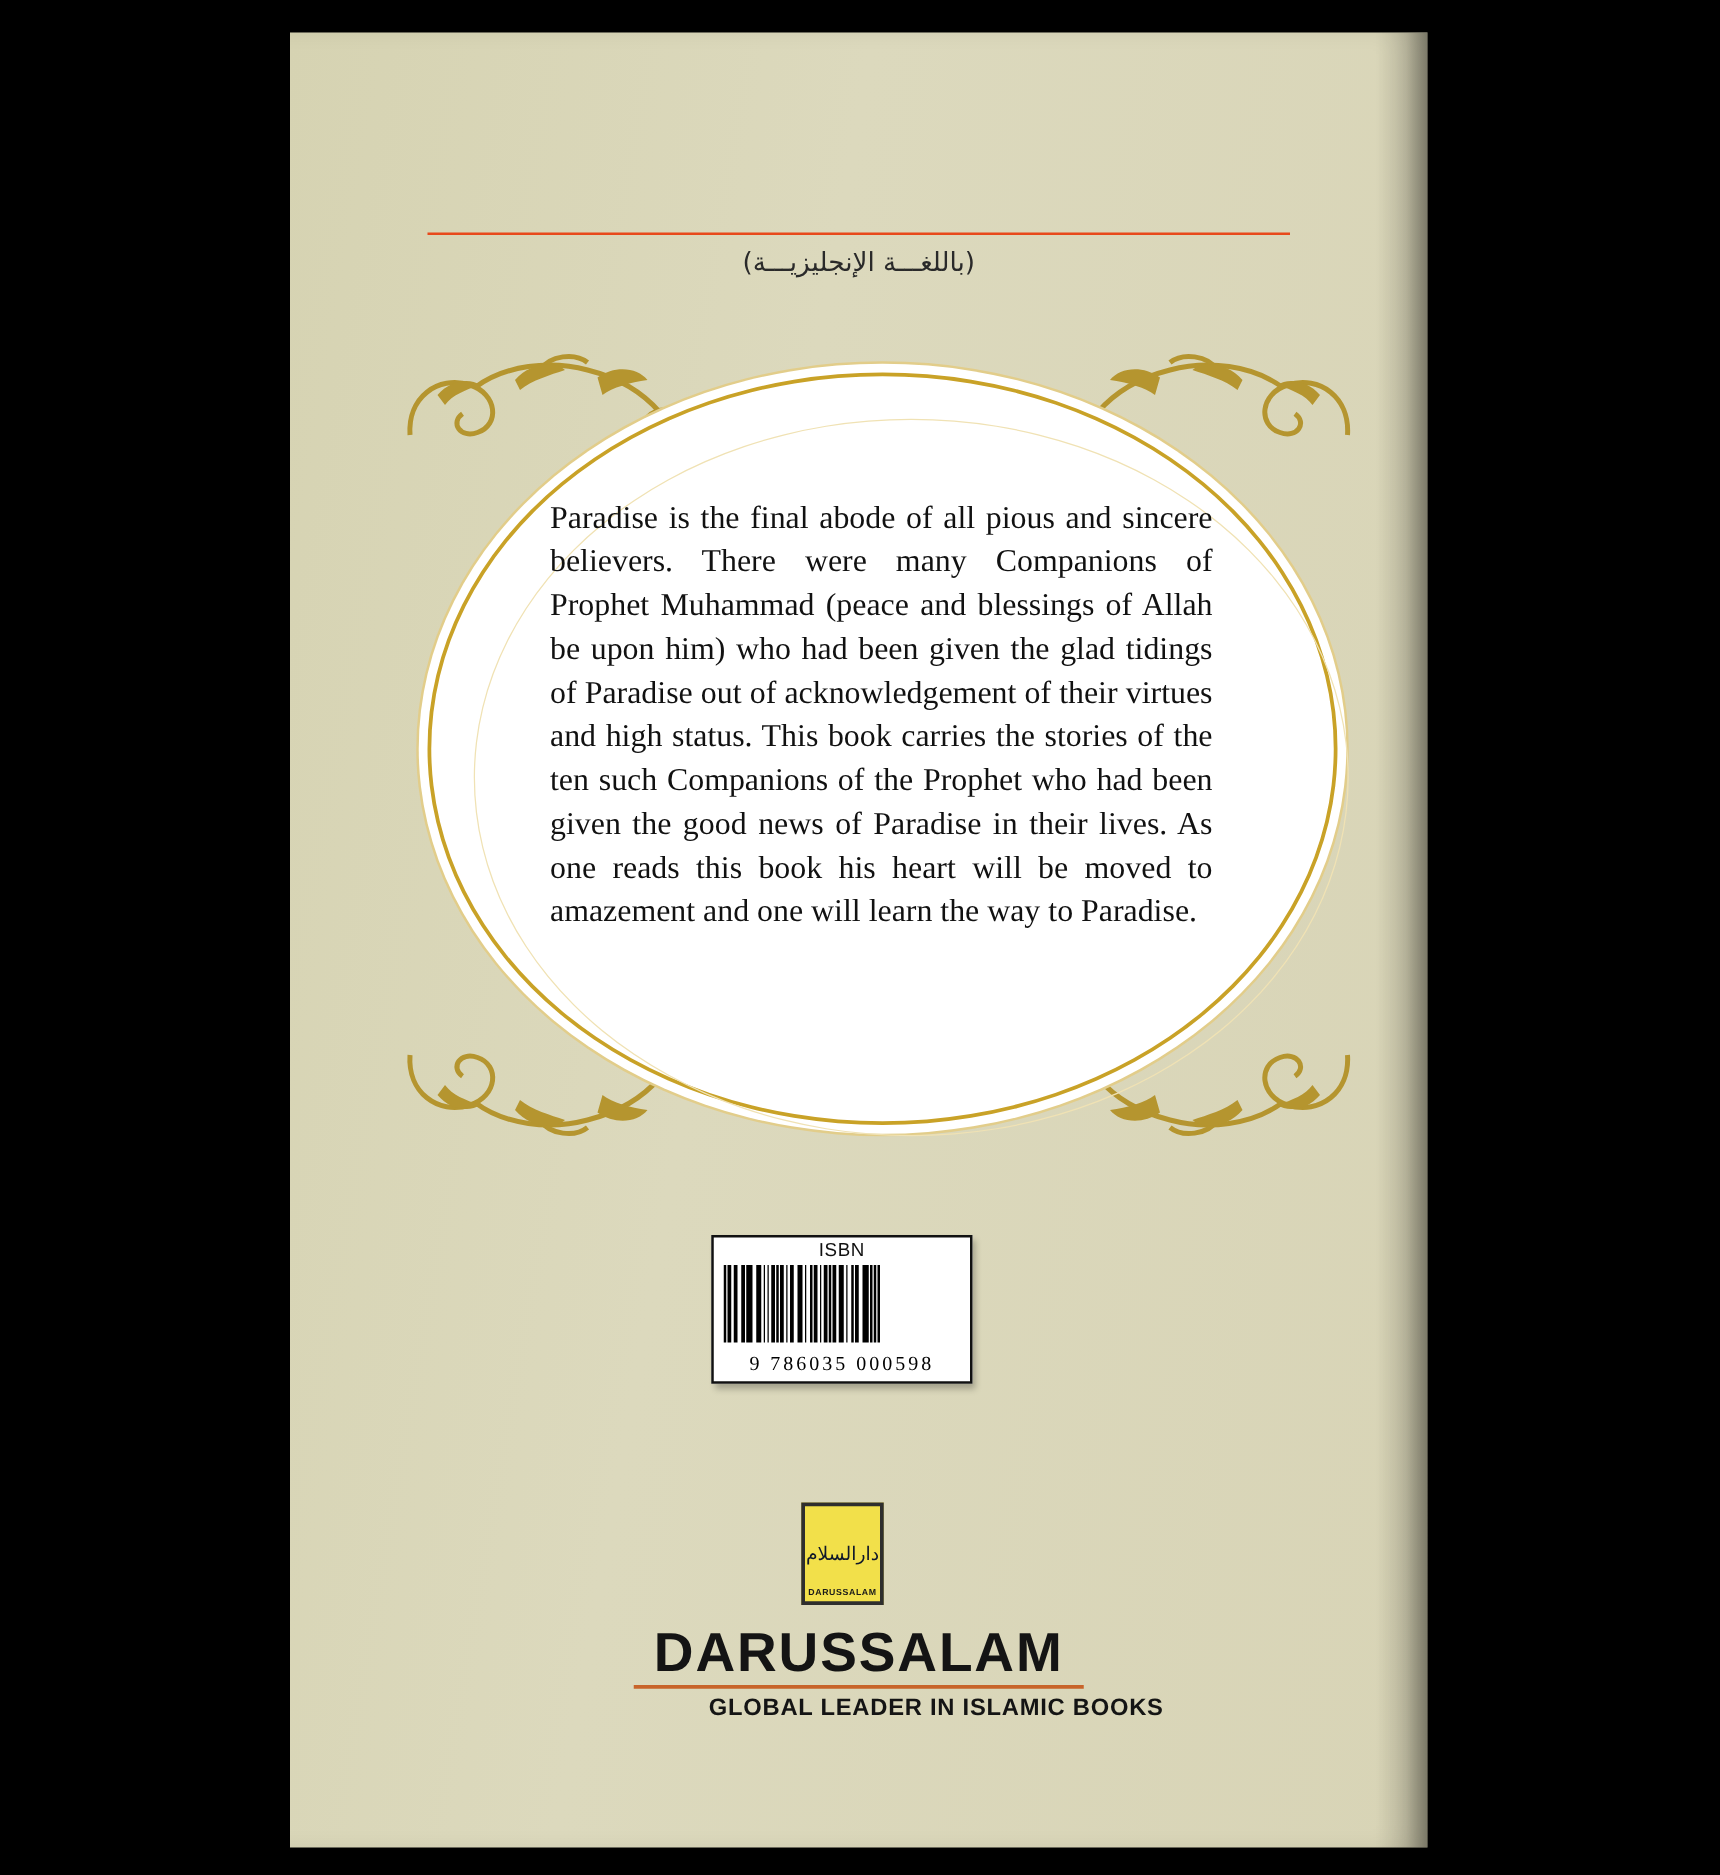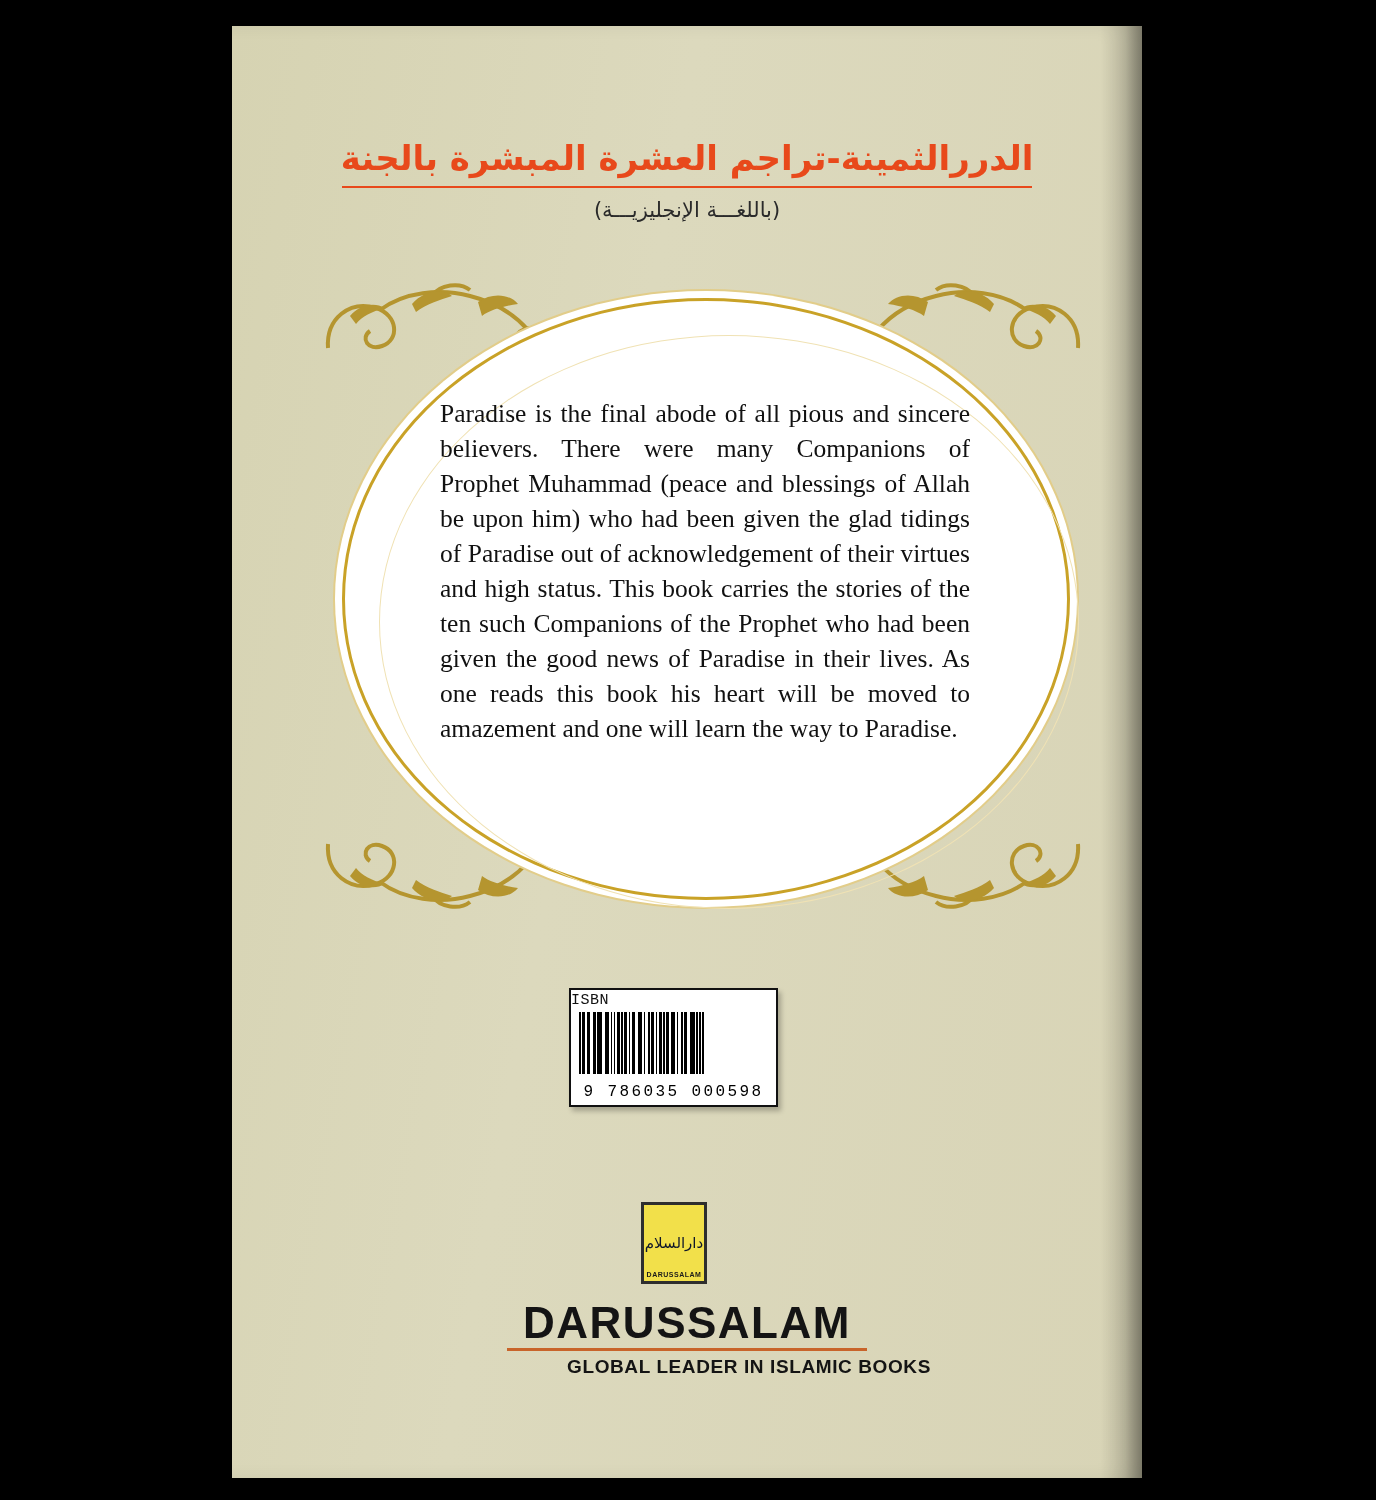--- a/index.html
+++ b/index.html
@@ -139,22 +139,22 @@
     height: 115px;
     background: #ffffff;
     border: 2px solid #111111;
     box-shadow: 3px 4px 5px rgba(0,0,0,0.25);
   }
   #barcode-label {
     position: absolute;
     top: 2px;
     left: 0;
     width: 100%;
-    text-align: left;
-    font-family: Liberation Mono, monospace;
+    text-align: center;
+    font-family: Liberation Sans, sans-serif;
     font-size: 15px;
     color: #111;
     letter-spacing: 0.5px;
   }
   #barcode-bars {
     position: absolute;
     top: 22px;
     left: 8px;
     right: 8px;
     height: 62px;
@@ -165,21 +165,21 @@
     display: block;
     background: #000;
     height: 100%;
   }
   #barcode-digits {
     position: absolute;
     bottom: 4px;
     left: 0;
     width: 100%;
     text-align: center;
-    font-family: Liberation Mono, monospace;
+    font-family: Liberation Serif, serif;
     font-size: 16px;
     letter-spacing: 2.4px;
     color: #000;
   }
 
   
   #logo-mark {
     position: absolute;
     left: 409px;
     top: 1176px;
@@ -245,21 +245,20 @@
     color: #141414;
   }
 </style>
 </head>
 <body>
 
 <div id="page">
 
   <div id="cover">
 
-    <div class="arabic-title">الدررالثمينة-تراجم العشرة المبشرة بالجنة</div>
     <div class="arabic-underline"></div>
     <div class="arabic-sub">(باللغـــة الإنجليزيـــة)</div>
 
     <div id="panel-wrap">
 
       <svg class="flourish fl-tl" viewBox="0 0 230 130" xmlns="http://www.w3.org/2000/svg">
         <g fill="none" stroke="#b5952f" stroke-width="4">
           <path d="M8 66 C6 36 30 18 56 26 C78 33 80 58 62 64 C48 69 40 56 50 49"></path>
           <path d="M60 28 C84 10 120 6 150 14 C178 21 196 34 208 48"></path>
           <path d="M112 14 C120 2 140 0 150 8"></path>

